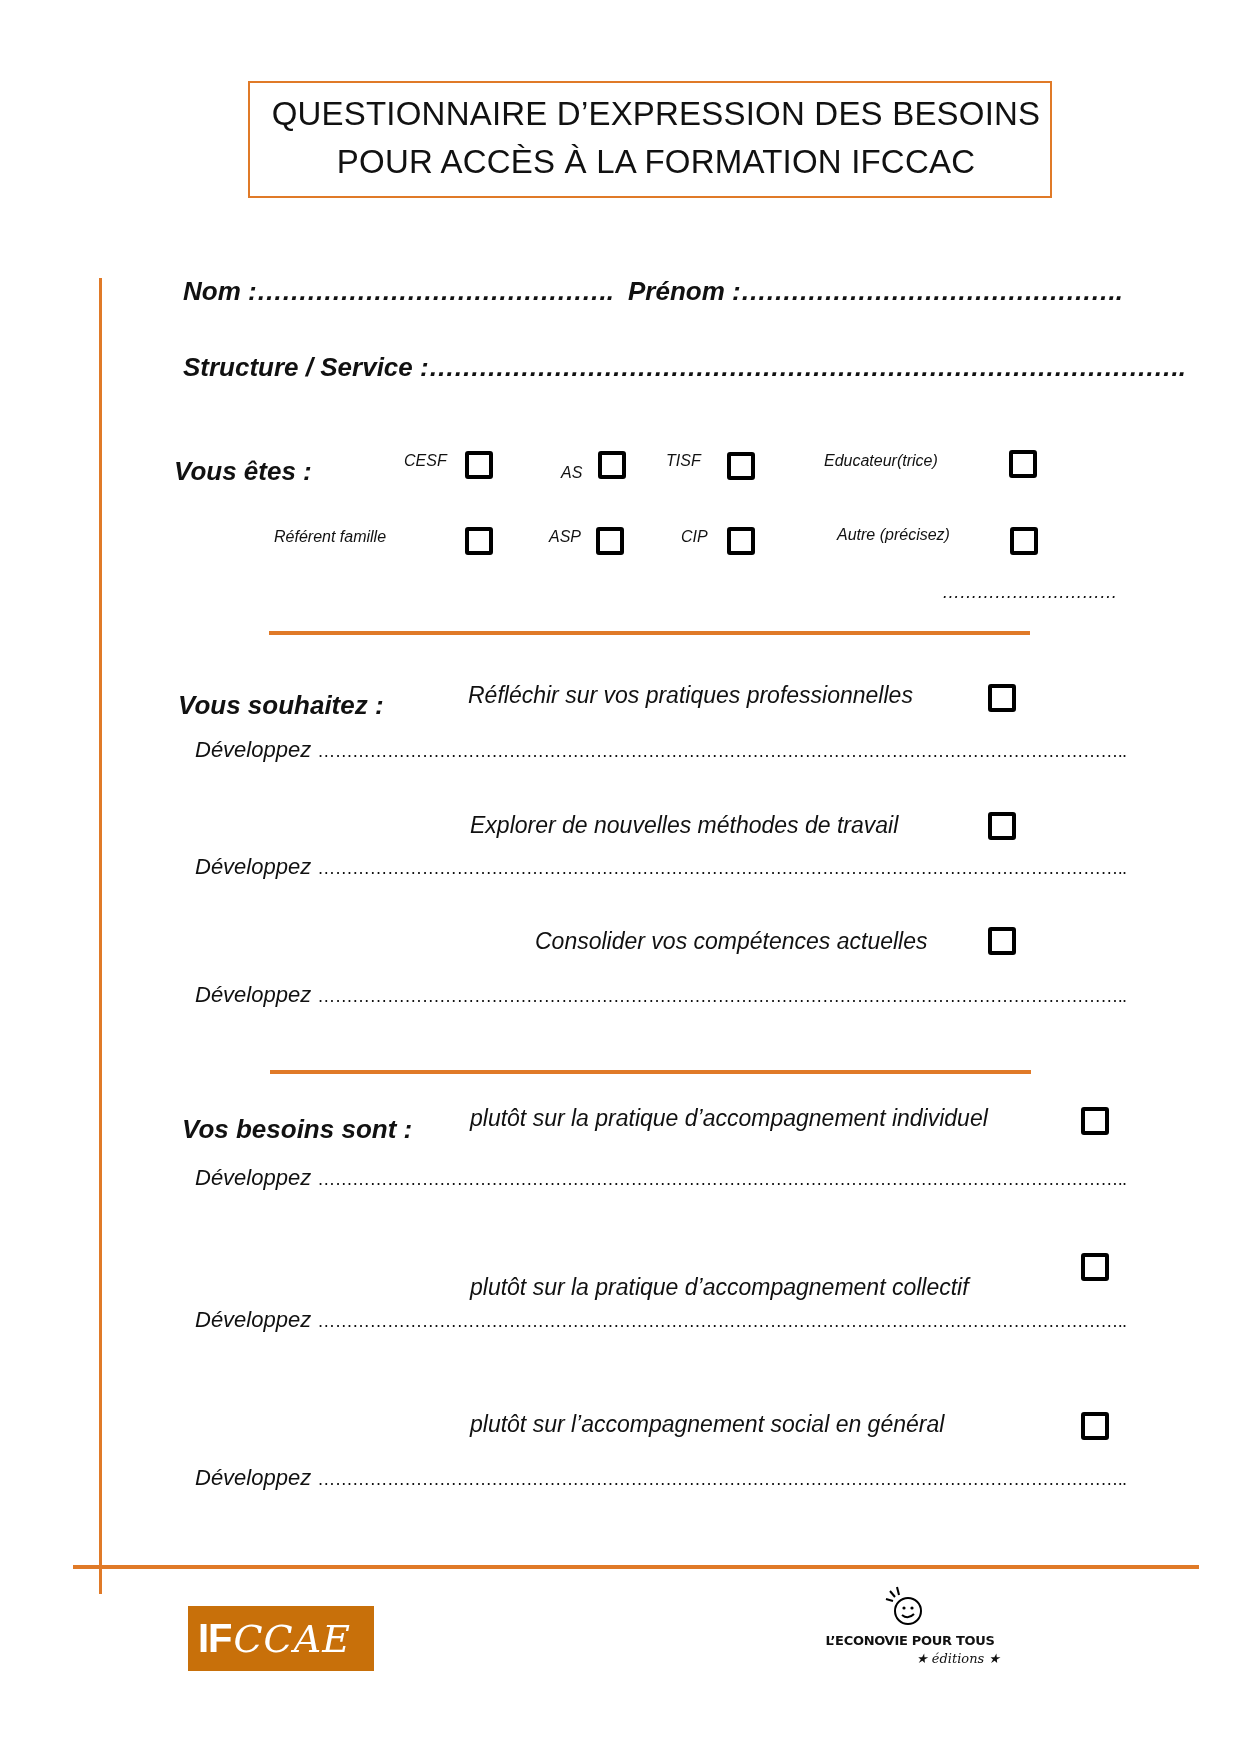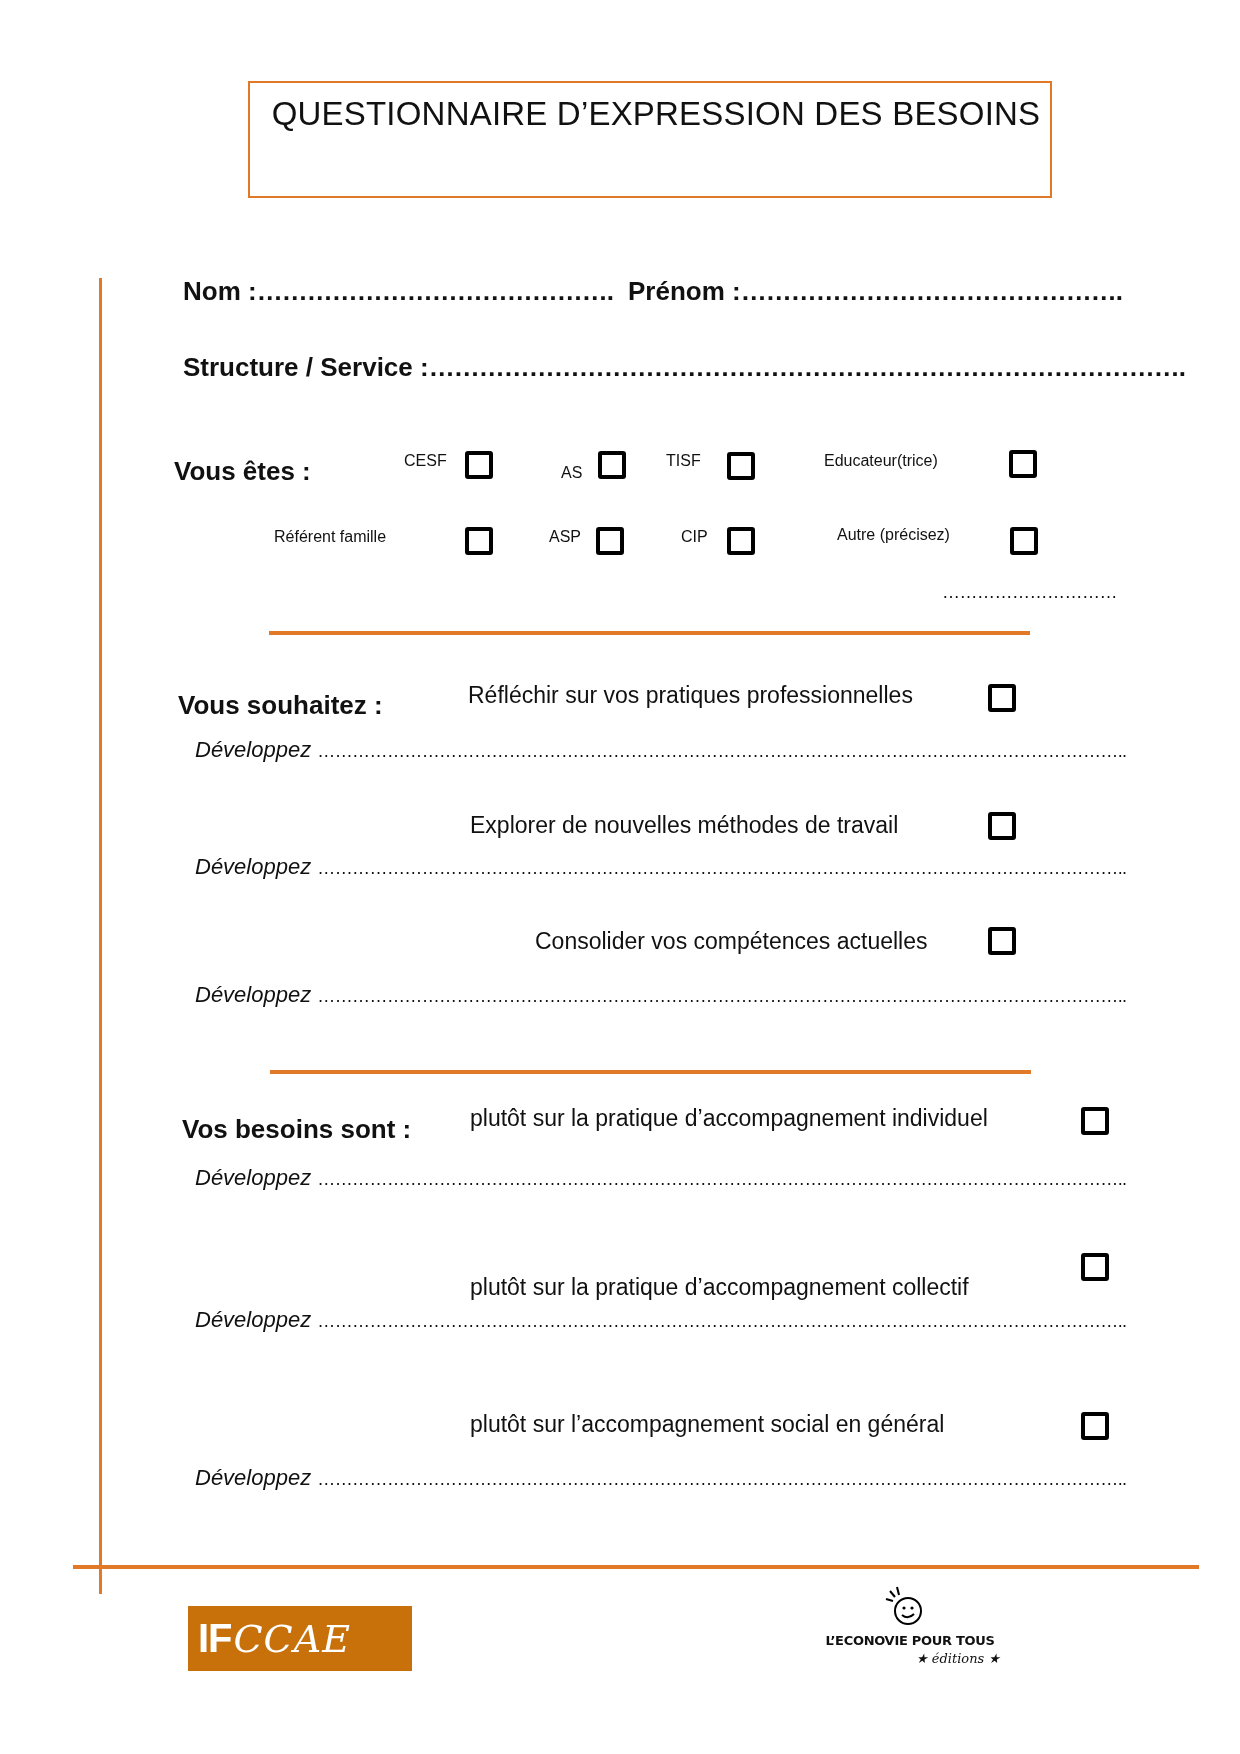--- a/index.html
+++ b/index.html
@@ -1,18 +1,18 @@
 <!DOCTYPE html>
 <html><head>
 <meta charset="utf-8">
 <style>
   html, body { margin: 0; padding: 0; background: #ffffff; }
   body { width: 1240px; height: 1754px; position: relative; overflow: hidden;
          font-family: "Liberation Sans", "DejaVu Sans", sans-serif; color: #111; }
-  .abs { position: absolute; white-space: nowrap; }
+  .abs { position: absolute; white-space: nowrap; font-style: italic; }
 
   
   .title-box { position: absolute; left: 248px; top: 81px; width: 804px; height: 117px;
                border: 2px solid #e07a28; box-sizing: border-box; }
   .title-line { position: absolute; left: 12px; right: 0; text-align: center;
                 font-size: 33px; letter-spacing: 0.2px; color: #111; }
   .title-line.l1 { top: 12px; }
   .title-line.l2 { top: 60px; }
 
   
@@ -25,34 +25,35 @@
   .cb { position: absolute; width: 28px; height: 28px; box-sizing: border-box;
         border: 4px solid #000; border-radius: 3px; background: #fff; cursor: pointer; }
 
   .opt { font-size: 16px; }
   .choice { font-size: 23px; }
   .section-label { font-weight: bold; font-size: 26px; margin-top: 8px; }
   .dev { position: absolute; left: 195px; font-size: 22px; font-style: italic; white-space: nowrap; }
   .dev .dots { font-style: normal; letter-spacing: -0.6px; font-size: 18px; }
 
   
-  .ifccac { position: absolute; left: 188px; top: 1606px; width: 224px; height: 65px;
+  .ifccac { position: absolute; left: 188px; top: 1606px; width: 186px; height: 65px;
             background: #c8700a; color: #fff; display: flex; align-items: center; padding-left: 10px;
             box-sizing: border-box; }
   .ifccac .if { font-weight: bold; font-size: 40px; letter-spacing: -1px; }
   .ifccac .ccac { font-style: italic; font-size: 38px; font-family: "DejaVu Serif", serif; letter-spacing: 1px; margin-left: 2px; }
   .econovie { position: absolute; left: 820px; top: 1583px; width: 180px; height: 90px; text-align: center; }
   .econovie .name { position: absolute; left: 0; right: 0; top: 50px; font-weight: bold; font-size: 13px; letter-spacing: -0.3px; font-family: "DejaVu Sans", sans-serif; }
   .econovie .ed { position: absolute; left: 0; right: 0; top: 68px; font-size: 13px; font-style: italic; font-family: "DejaVu Serif", serif; text-align: right; }
 </style>
 </head>
 <body>
 
 <div class="title-box">
   <div class="title-line l1">QUESTIONNAIRE D’EXPRESSION DES BESOINS</div>
+  <div class="title-line l2">POUR ACCÈS À LA FORMATION IFCCAC</div>
 </div>
 
 <div class="vrule"></div>
 <div class="hrule" style="left:73px; top:1565px; width:1126px;"></div>
 
 <div class="abs" style="left:183px; top:276px;">
   <span class="field-label">Nom :</span><span class="field-dots">…………………………………….</span>
 </div>
 <div class="abs" style="left:628px; top:276px;">
   <span class="field-label">Prénom :</span><span class="field-dots">……………………………………….</span>

